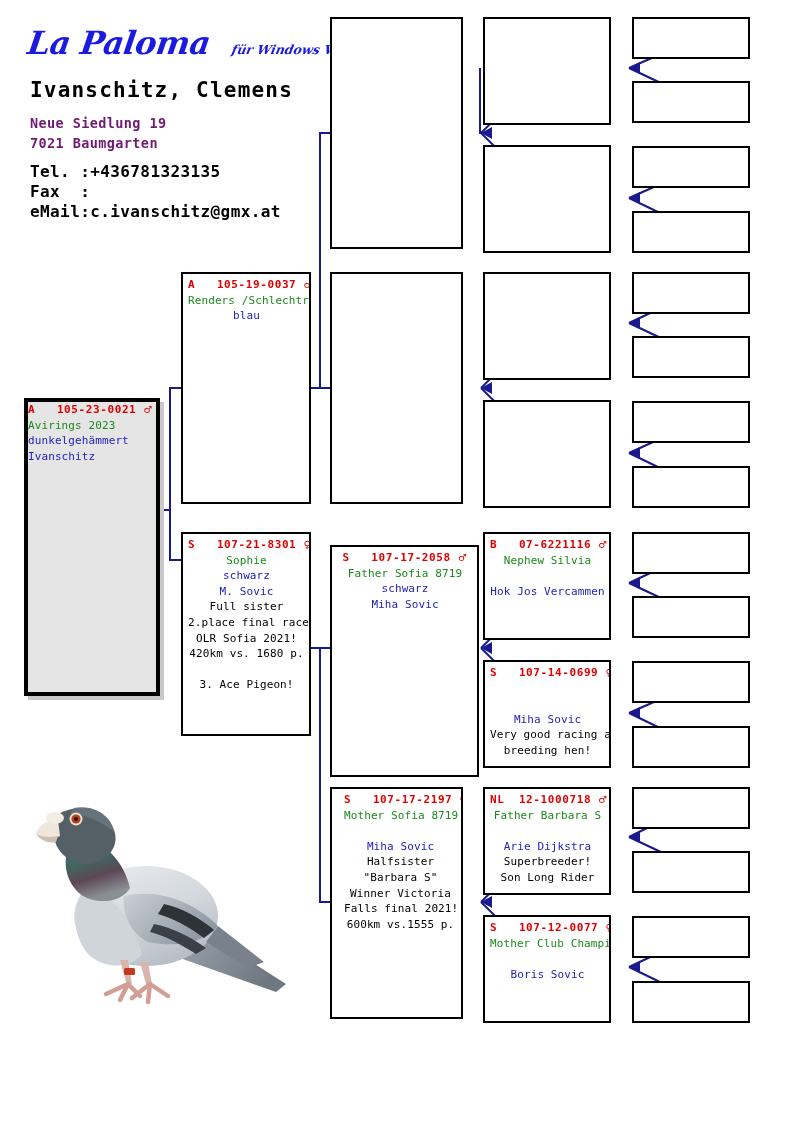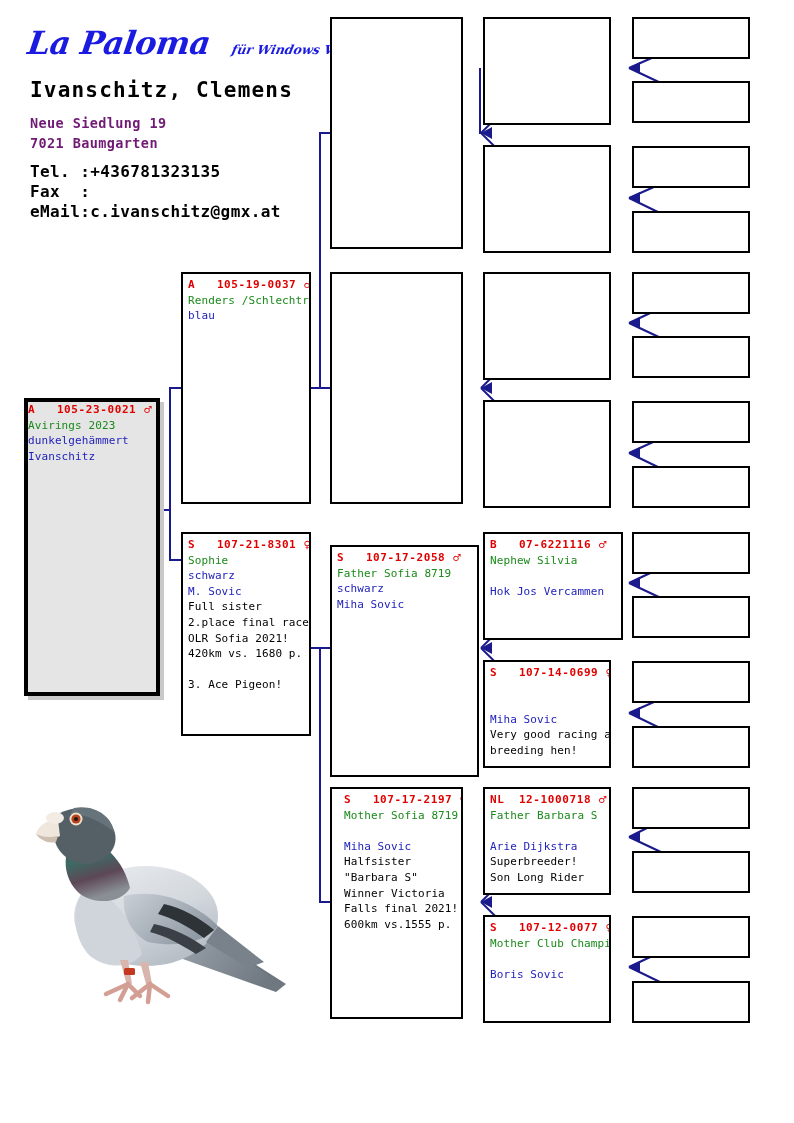--- a/index.html
+++ b/index.html
@@ -83,20 +83,21 @@
     white-space: pre;
   }
 
   
   .pbox {
     position: absolute;
     box-sizing: border-box;
     border: 2px solid #000000;
     background: #ffffff;
     overflow: hidden;
+    text-align: center;
   }
   .pbox .inner {
     padding: 3px 4px 0 5px;
   }
   .line {
     font-size: 11px;
     line-height: 15.6px;
     white-space: pre;
     letter-spacing: 0.1px;
     height: 15.6px;
@@ -311,21 +312,21 @@
   </div>
   <div class="pbox" style="left:483px; top:145px; width:128px; height:108px;">
     <div class="inner"></div>
   </div>
   <div class="pbox" style="left:483px; top:272px; width:128px; height:108px;">
     <div class="inner"></div>
   </div>
   <div class="pbox" style="left:483px; top:400px; width:128px; height:108px;">
     <div class="inner"></div>
   </div>
-  <div class="pbox" style="left:483px; top:532px; width:140px; height:108px;">
+  <div class="pbox" style="left:483px; top:532px; width:128px; height:108px;">
     <div class="inner">
         <div class="line c-red">B   07-6221116 <span class="sym">♂</span></div>
         <div class="line c-green">Nephew Silvia</div>
         <div class="line c-blue"></div>
         <div class="line c-blue">Hok Jos Vercammen</div>
       </div>
   </div>
   <div class="pbox" style="left:483px; top:660px; width:128px; height:108px;">
     <div class="inner">
         <div class="line c-red">S   107-14-0699 <span class="sym">♀</span></div>

